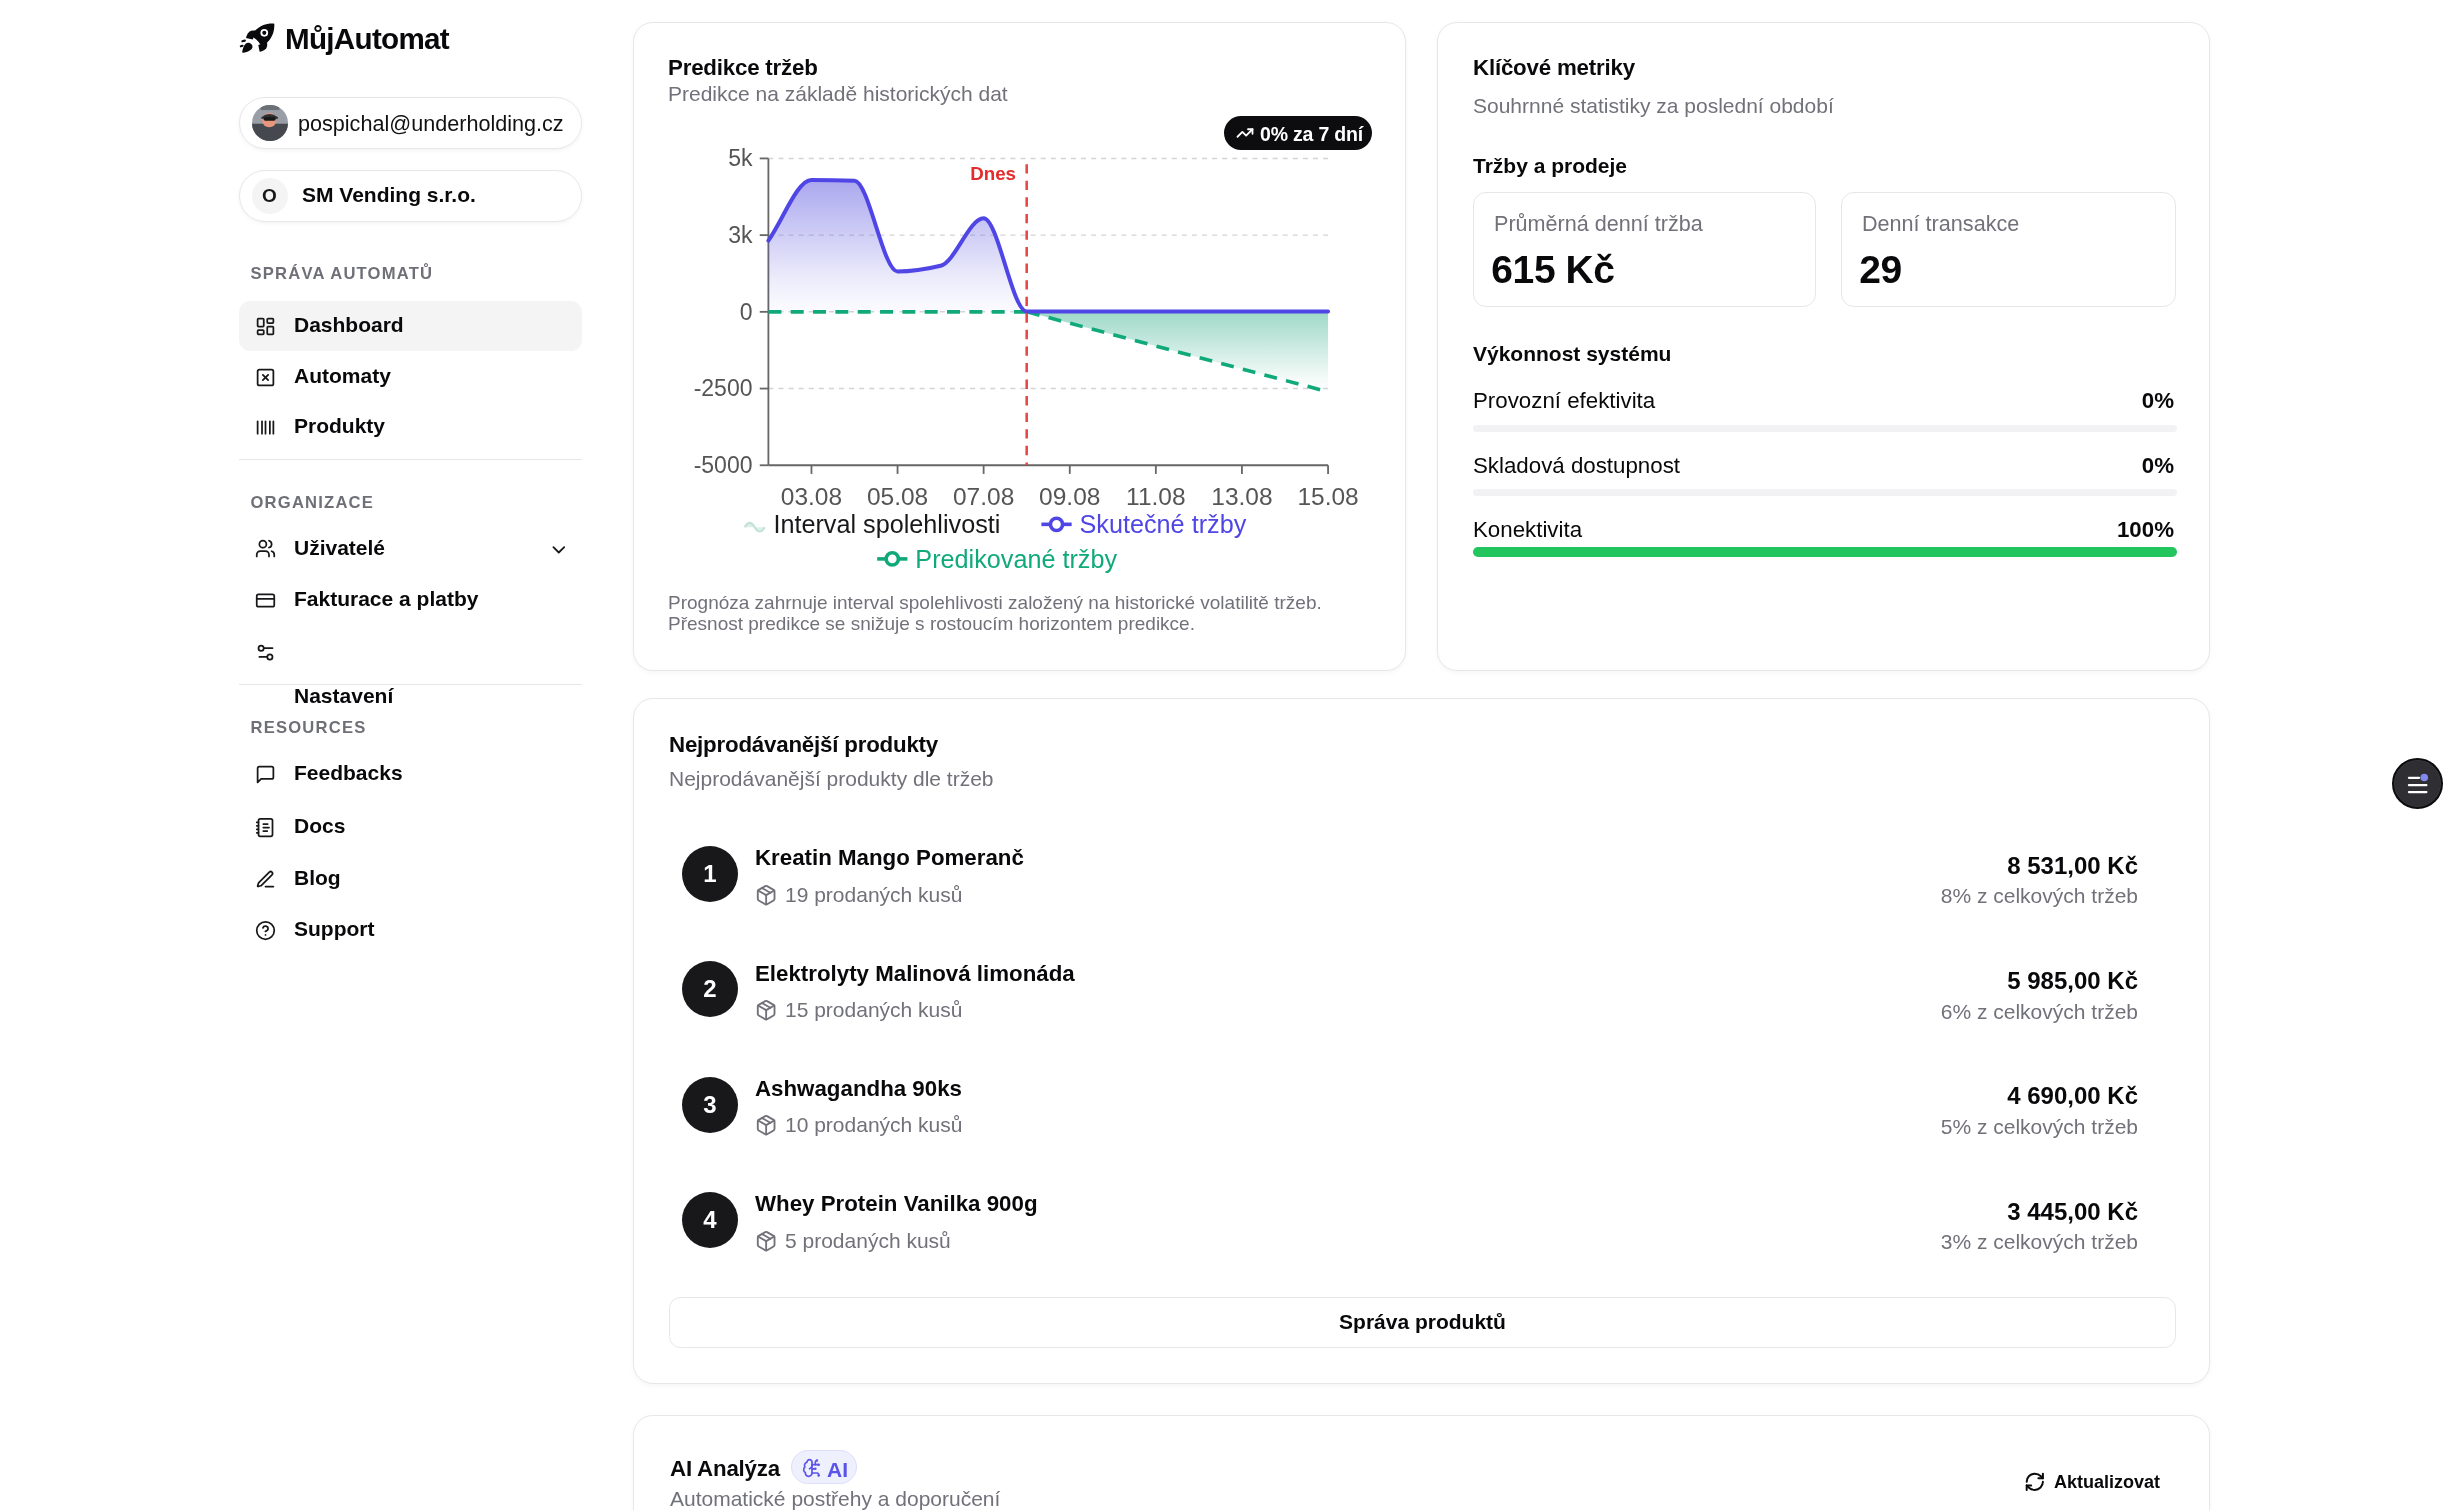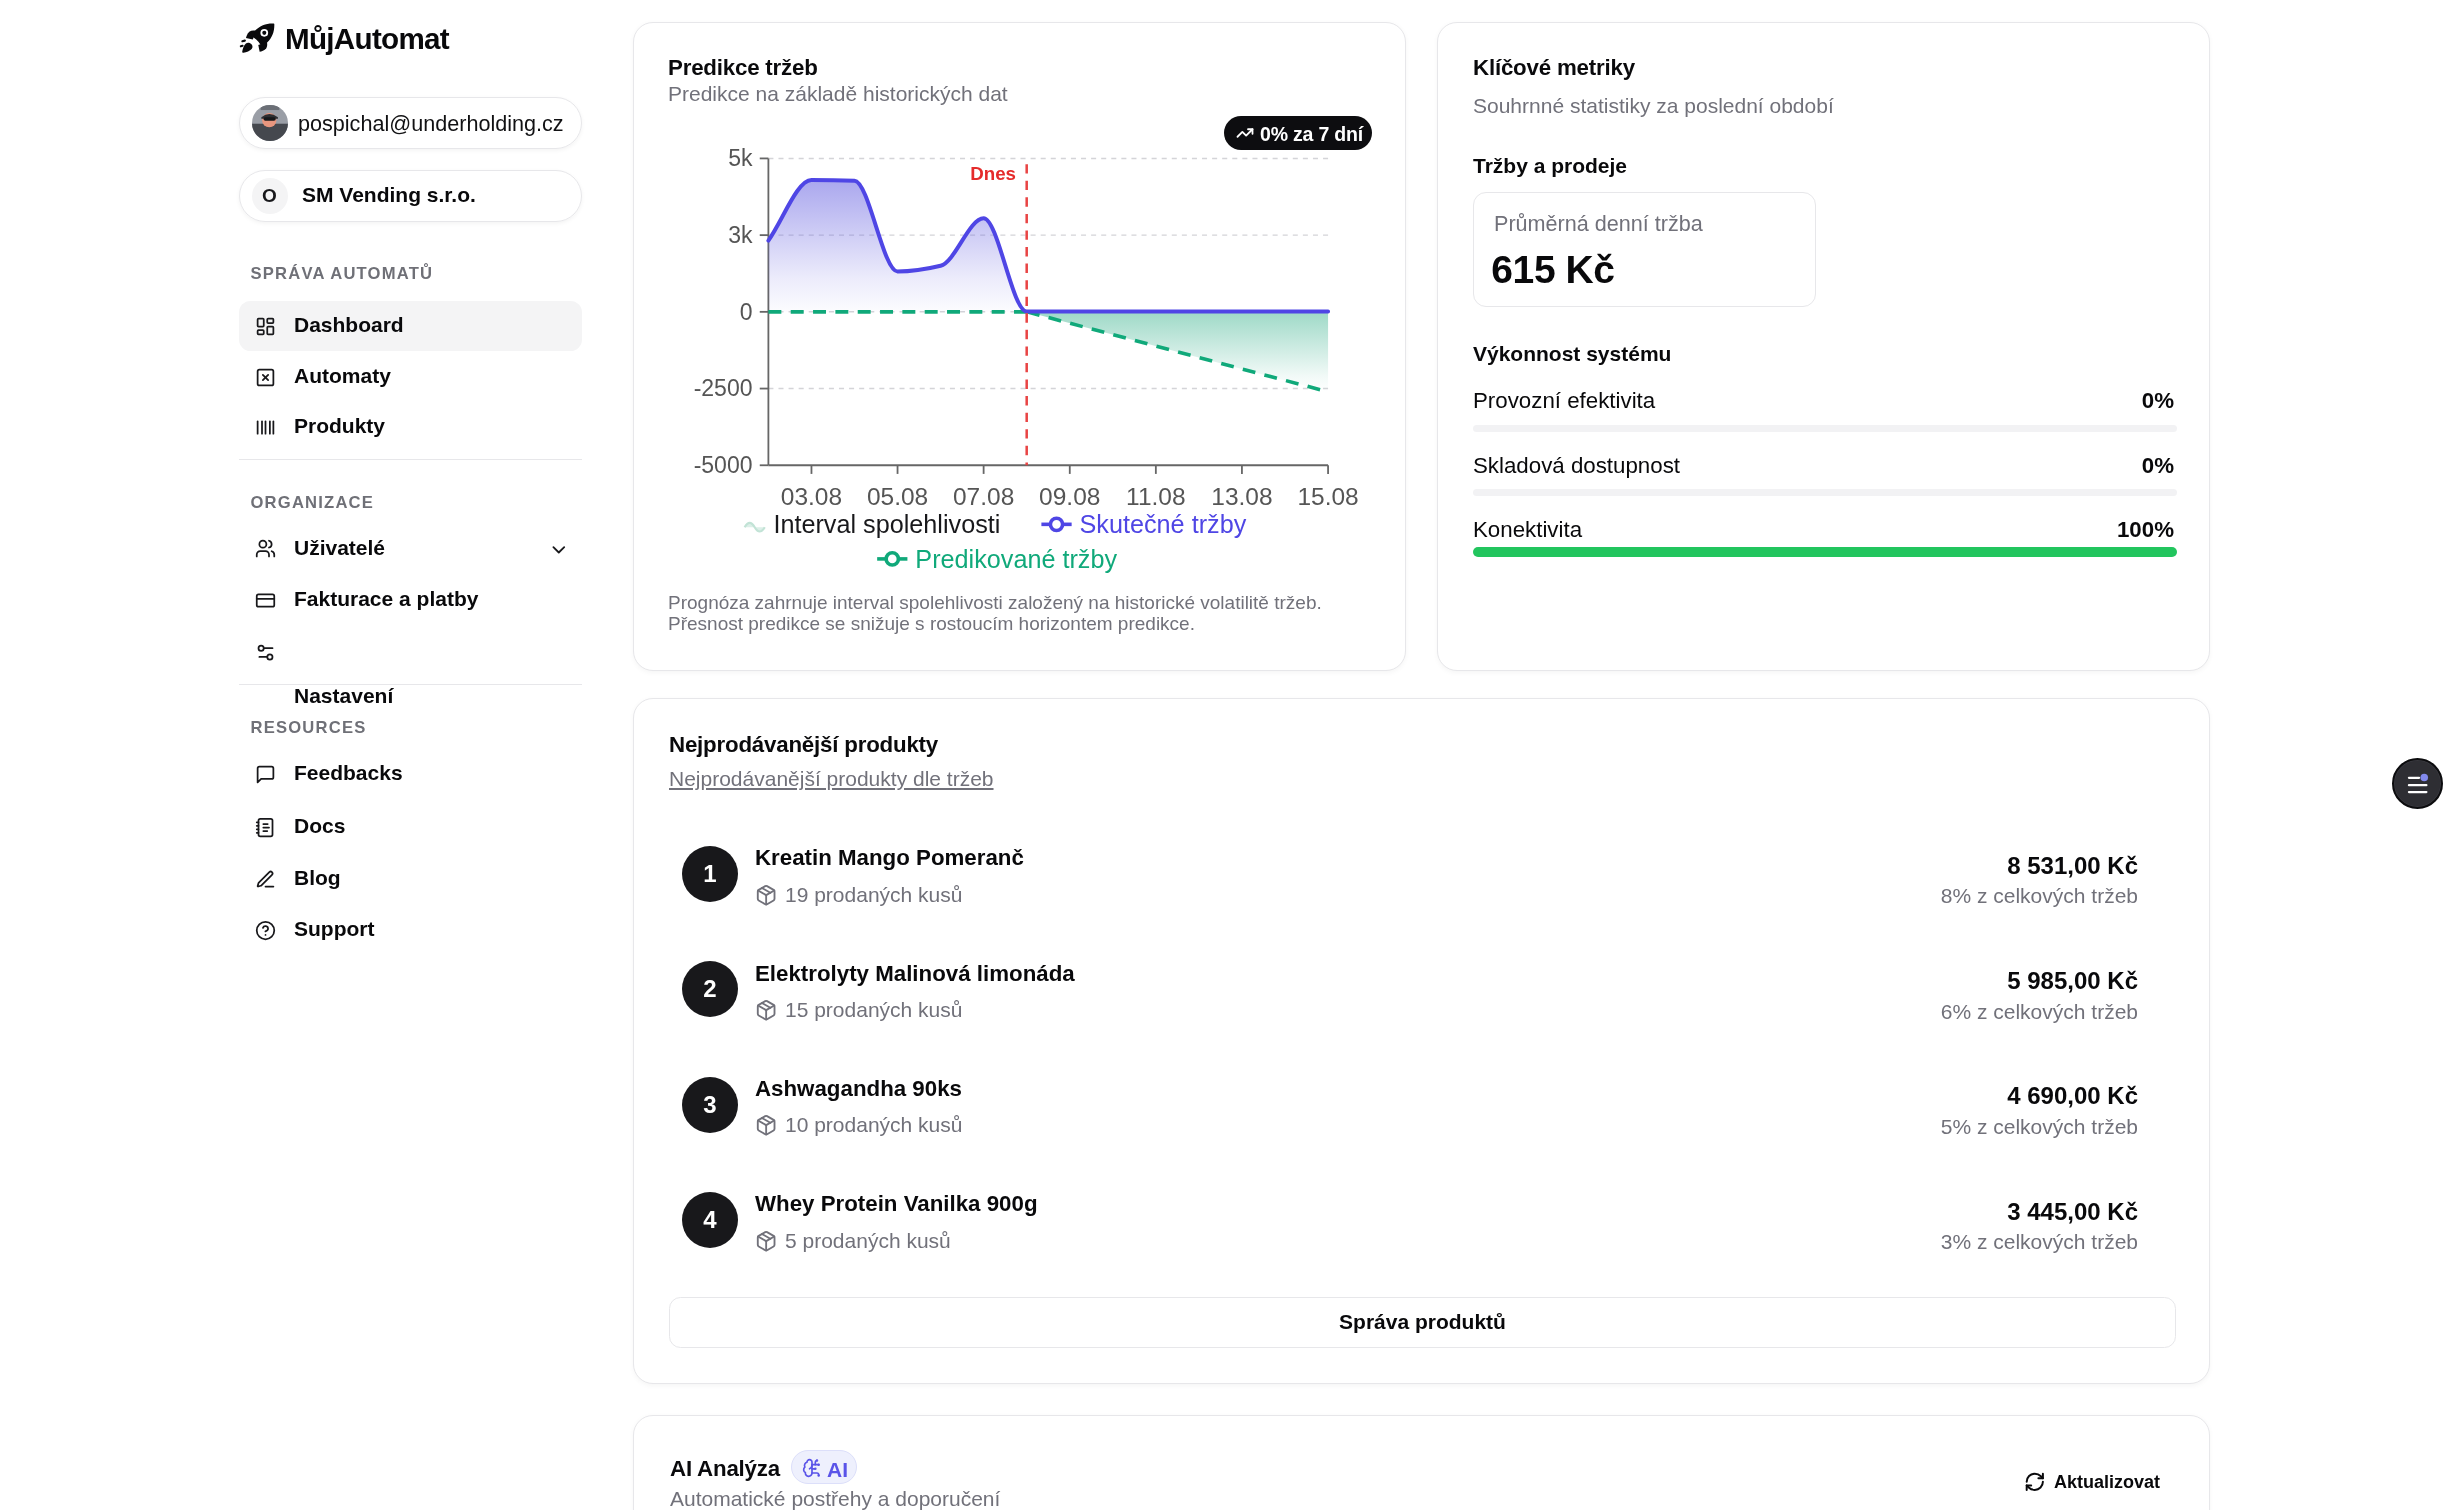--- a/index.html
+++ b/index.html
@@ -254,39 +254,43 @@
 <div class="card" style="left:1437px; top:22.3px; width:773px; height:649px;">
   <div class="abs ctitle" style="left:35px; top:32px;">Klíčové metriky</div>
   <div class="abs csub" style="left:35px; top:71px;">Souhrnné statistiky za poslední období</div>
 
   <div class="abs" style="left:35px; top:131px; font-size:21px; font-weight:700;">Tržby a prodeje</div>
 
   <div class="abs" style="left:35px; top:169px; width:343px; height:115px; border:1.4px solid #e7e7ea; border-radius:13px;padding-left:28px;">
     <div class="abs" style="left:20px; top:17.3px; font-size:21.6px; color:#71717a;">Průměrná denní tržba</div>
     <div class="abs" style="left:17.3px; top:55px; font-size:39px; font-weight:700; letter-spacing:-0.4px;">615 Kč</div>
   </div>
+  <div class="abs" style="left:403px; top:169px; width:335px; height:115px; border:1.4px solid #e7e7ea; border-radius:13px;">
+    <div class="abs" style="left:20px; top:17.3px; font-size:21.6px; color:#71717a;">Denní transakce</div>
+    <div class="abs" style="left:17.3px; top:55px; font-size:39px; font-weight:700; letter-spacing:-0.4px;">29</div>
+  </div>
 
   <div class="abs" style="left:35px; top:319px; font-size:21px; font-weight:700;">Výkonnost systému</div>
 
   <div class="abs" style="left:35px; top:365px; font-size:22.3px; font-weight:500;">Provozní efektivita</div>
   <div class="abs" style="right:35px; top:365px; font-size:22.3px; font-weight:600;">0%</div>
   <div class="abs" style="left:35px; top:402px; width:704px; height:6.5px; background:#f2f2f4; border-radius:3.6px;"></div>
 
   <div class="abs" style="left:35px; top:430px; font-size:22.3px; font-weight:500;">Skladová dostupnost</div>
   <div class="abs" style="right:35px; top:430px; font-size:22.3px; font-weight:600;">0%</div>
   <div class="abs" style="left:35px; top:466px; width:704px; height:6.5px; background:#f2f2f4; border-radius:3.6px;"></div>
 
   <div class="abs" style="left:35px; top:494px; font-size:22.3px; font-weight:500;">Konektivita</div>
   <div class="abs" style="right:35px; top:494px; font-size:22.3px; font-weight:600;">100%</div>
   <div class="abs" style="left:35px; top:524px; width:704px; height:9.4px; background:#22c55e; border-radius:5px;"></div>
 </div>
 
 <div class="card" style="left:633px; top:698px; width:1577px; height:686px;">
   <div class="abs ctitle" style="left:35px; top:33px;">Nejprodávanější produkty</div>
-  <div class="abs csub" style="left:35px; top:68px;text-decoration:underline;">Nejprodávanější produkty dle tržeb</div>
+  <div class="abs csub" style="left:35px; top:68px;">Nejprodávanější produkty dle tržeb</div>
 
   <div class="abs" style="left:48px; top:147px; width:56px; height:56px; border-radius:50%; background:#18181b; color:#fff; text-align:center; line-height:56px; font-size:24px; font-weight:700;">1</div>
   <div class="abs" style="left:121px; top:146px; font-size:22.3px; font-weight:700;">Kreatin Mango Pomeranč</div>
   <svg class="abs" style="left:121px; top:185px;" width="22.3" height="22.3" viewBox="0 0 24 24" fill="none" stroke="#71717a" stroke-width="2" stroke-linecap="round" stroke-linejoin="round">
       <path d="M11 21.73a2 2 0 0 0 2 0l7-4A2 2 0 0 0 21 16V8a2 2 0 0 0-1-1.73l-7-4a2 2 0 0 0-2 0l-7 4A2 2 0 0 0 3 8v8a2 2 0 0 0 1 1.73z"></path>
       <path d="M12 22V12"></path>
       <polyline points="3.29 7 12 12 20.71 7"></polyline>
       <path d="m7.5 4.27 9 5.15"></path>
     </svg>
   <div class="abs" style="left:151px; top:184px; font-size:21px; color:#71717a;">19 prodaných kusů</div>

